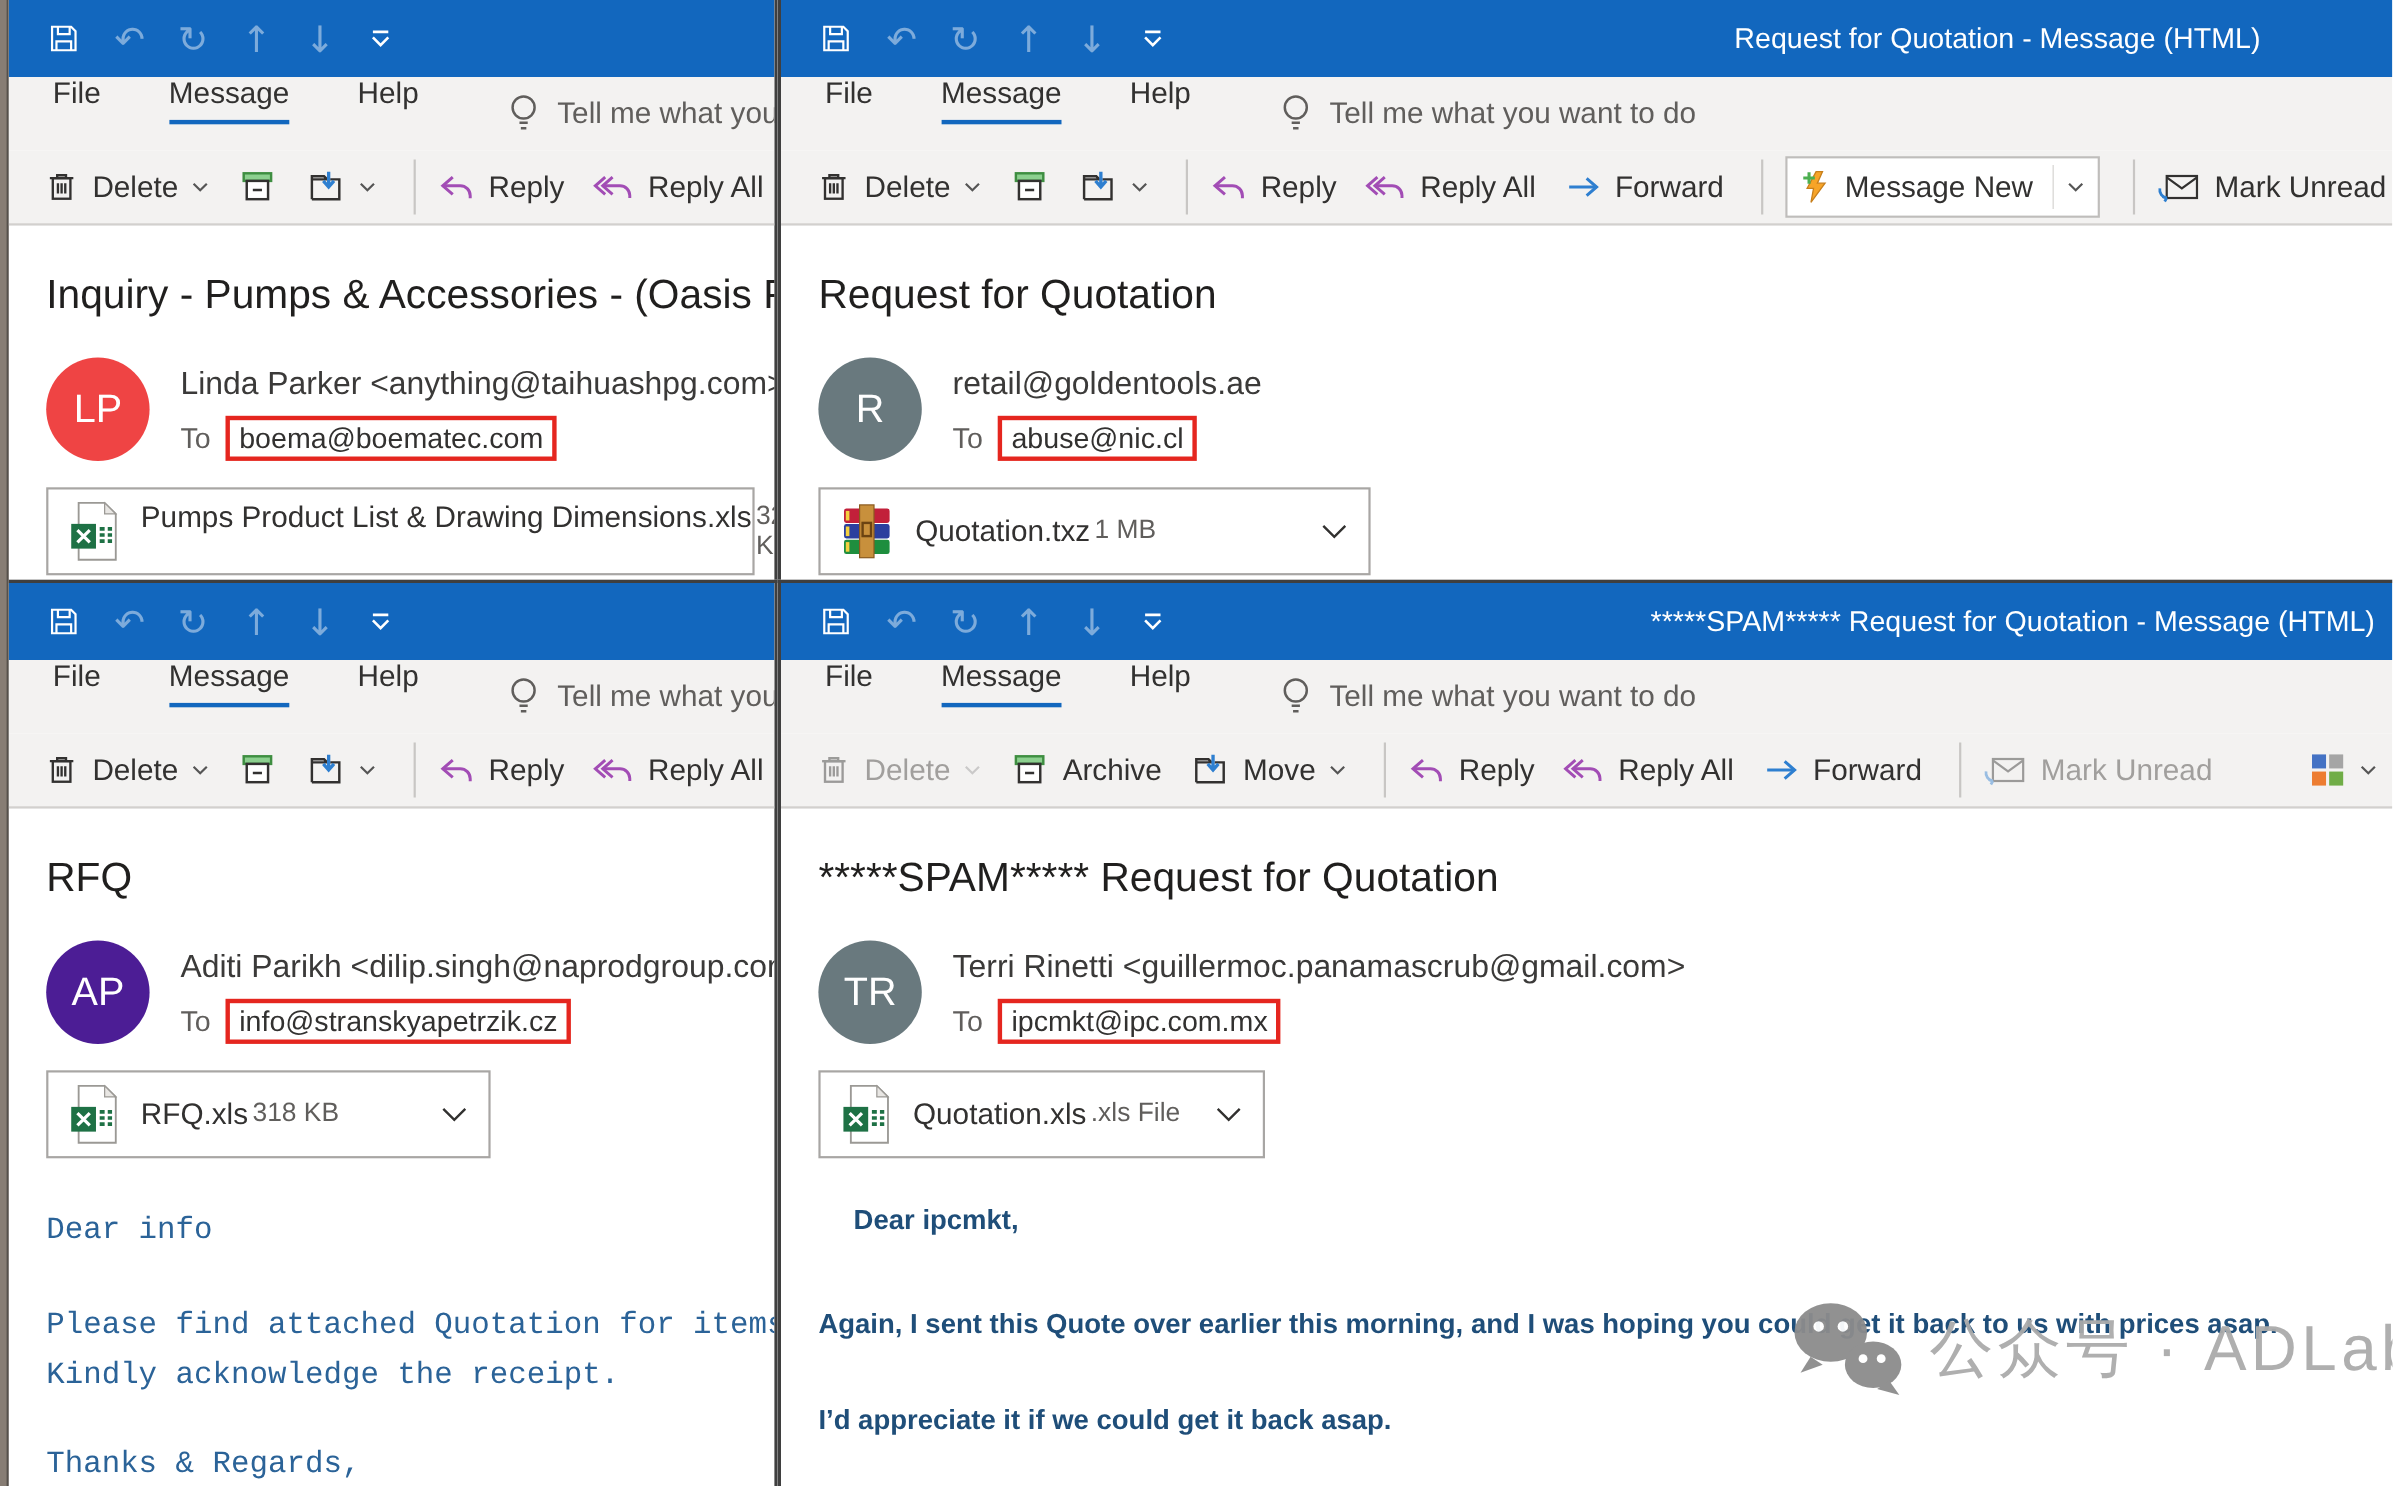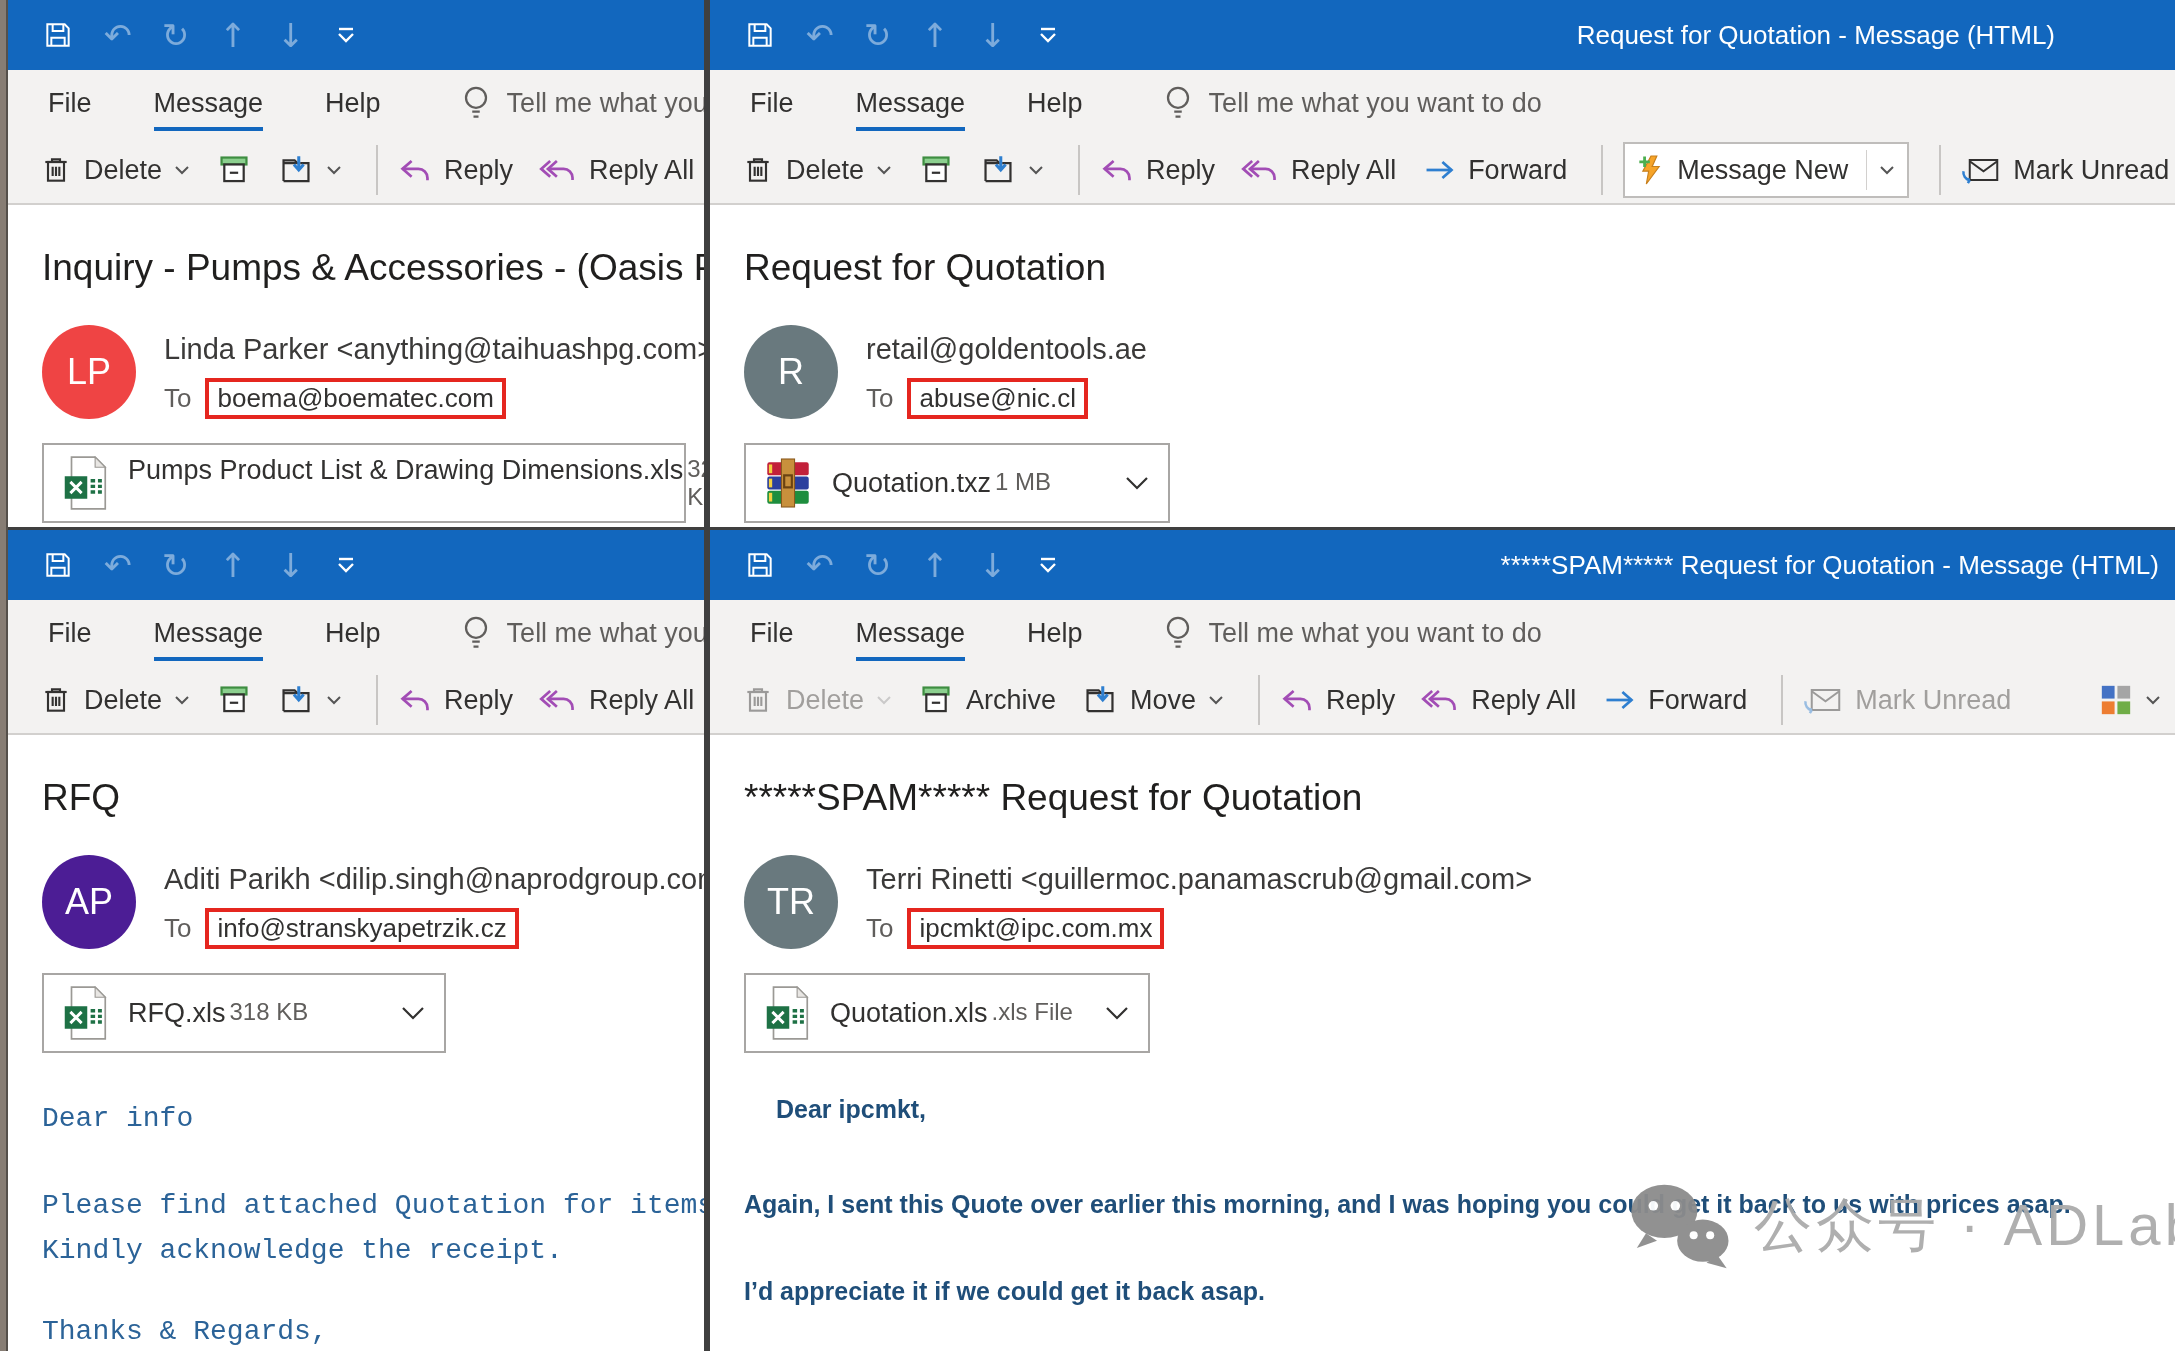--- a/index.html
+++ b/index.html
@@ -12,21 +12,21 @@
   .win.bottom-row { border-top:3px solid #3F3F3F; }
 
   
   .titlebar { height:70px; background:#1267BE; display:flex; align-items:center; }
   .qat { display:flex; align-items:center; gap:30px; padding-left:34px; color:#FFFFFF; }
   .qat .uni { font-family:"DejaVu Sans",sans-serif; font-size:33px; line-height:1; }
   .dim { opacity:.45; }
   .win-title { margin-left:auto; color:#FFFFFF; font-size:26px; white-space:nowrap; }
 
   
-  .menubar { height:67px; background:#F3F2F1; display:flex; align-items:center; padding-left:40px; font-size:27px; color:#323130; white-space:nowrap; }
+  .menubar { height:67px; background:#F3F2F1; display:flex; padding-left:40px; font-size:27px; color:#323130; white-space:nowrap; }
   .tab { margin-right:62px; cursor:default; }
   .tab.active span { border-bottom:4px solid #1267BE; padding-bottom:9px; }
   .tellme { display:flex; align-items:center; gap:16px; color:#605E5C; margin-left:18px; }
 
   
   .ribbon { height:68px; background:#F3F2F1; border-bottom:2px solid #D2D0CE; display:flex; align-items:center; padding-left:32px; font-size:27px; color:#323130; white-space:nowrap; overflow:hidden; }
   .rgroup { display:flex; align-items:center; gap:12px; margin-right:26px; }
   .rsep { width:2px; height:50px; background:#C8C6C4; margin:0 20px 0 8px; flex:0 0 auto; }
   .rlabel { color:#323130; }
   .disabled .rlabel { color:#A19F9D; }
@@ -42,21 +42,21 @@
   .av-tl { background:#ef4444; } .av-tr { background:#69797E; } .av-bl { background:#4c1d95; } .av-br { background:#69797E; }
   .sender { padding-top:8px; font-size:29px; color:#3B3A39; white-space:nowrap; }
   .to-row { margin-top:12px; display:flex; align-items:center; gap:14px; font-size:26px; color:#605E5C; }
   .red-box { border:4px solid #E5261F; padding:1px 8px; color:#323130; white-space:nowrap; }
 
   .attach { margin-top:24px; height:80px; border:2px solid #A8A6A4; background:#FFFFFF; display:flex; align-items:center; gap:20px; padding:0 18px; }
   .attach .meta { display:flex; flex-direction:row; gap:4px; }
   .attach .aname { font-size:27px; color:#323130; white-space:nowrap; }
   .attach .asize { font-size:24px; color:#605E5C; }
   .attach .achev { margin-left:auto; }
-  .w-attach-tl { width:644px; } .w-attach-tr { width:426px; } .w-attach-bl { width:404px; } .w-attach-br { width:406px; }
+  .w-attach-tl { width:644px; } .w-attach-tr { width:502px; } .w-attach-bl { width:404px; } .w-attach-br { width:406px; }
 
   
   .body-mono { margin-top:50px; font-family:"Liberation Mono","DejaVu Sans Mono",monospace; font-size:28px; color:#2B6398; white-space:nowrap; }
   .body-mono .l1 { margin-bottom:56px; }
   .body-mono .l2 { margin-bottom:14px; }
   .body-mono .l3 { margin-bottom:50px; }
   .body-navy { margin-top:42px; font-size:25px; font-weight:bold; color:#1F4E79; white-space:nowrap; }
   .body-navy .l1 { margin-bottom:66px; font-weight:600;margin-left:32px; }
   .body-navy .l2 { margin-bottom:58px; }
 

